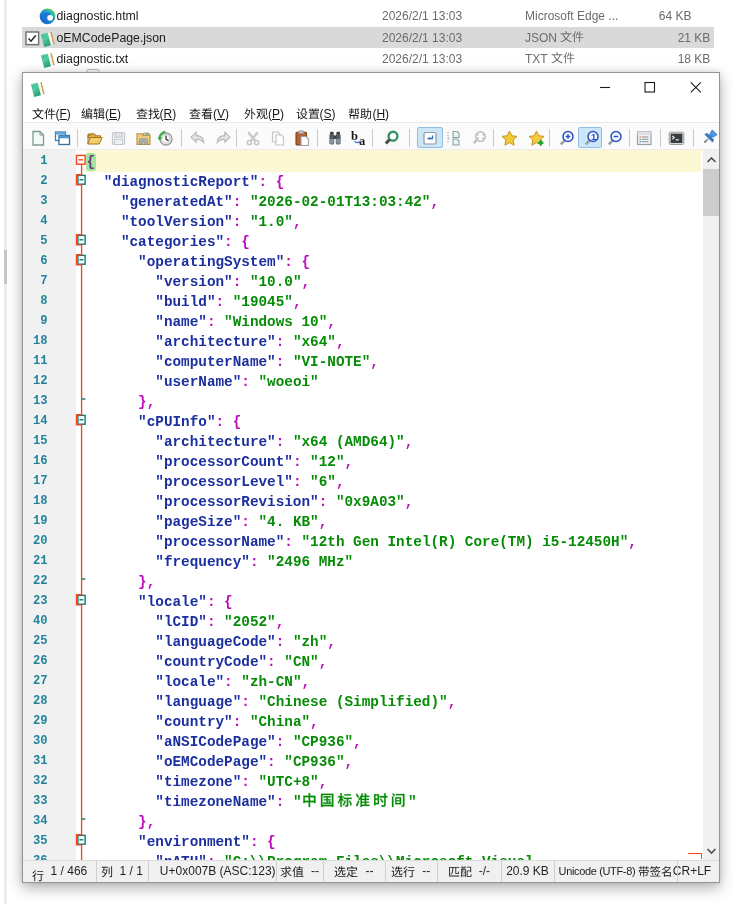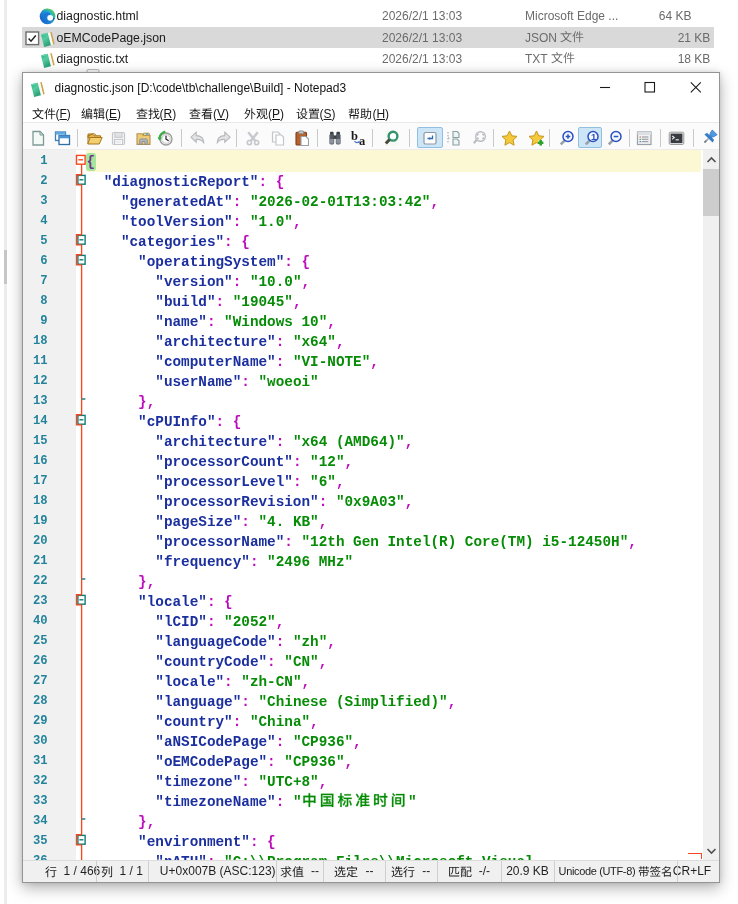--- a/index.html
+++ b/index.html
@@ -109,21 +109,20 @@
           <stop offset="1" stop-color="#2da378"></stop>
         </linearGradient>
       </defs>
 <g transform="rotate(-14 9 9)">
 <rect x="12.6" y="3.1" width="1.7" height="12.4" fill="#d2a24c"></rect>
 <path d="M9.6 3.1 h3 v12.4 h-4.4z" fill="#fbfaf7"></path>
 <rect x="3.3" y="2.8" width="7.0" height="13.0" fill="url(#bg29)"></rect>
 <path d="M3.3 2.8 h7.0 l-0.5 1.3 h-6.5z" fill="#6fd4ab"></path>
 </g>
     </svg>
-<div class="abs" style="left:54.6px;top:73px;height:30px;line-height:31px;font-size:12px;color:#111;white-space:nowrap">diagnostic.json [D:\code\tb\challenge\Build] - Notepad3</div>
 <svg class="abs" style="left:598px;top:80px" width="14" height="14" viewBox="0 0 14 14">
       <path d="M2 7.5 h10" stroke="#1a1a1a" stroke-width="1.1"></path>
     </svg>
 <svg class="abs" style="left:643px;top:80px" width="14" height="14" viewBox="0 0 14 14">
       <rect x="2" y="2.5" width="9.5" height="9.5" fill="none" stroke="#1a1a1a" stroke-width="1.1"></rect>
     </svg>
 <svg class="abs" style="left:689px;top:80px" width="14" height="14" viewBox="0 0 14 14">
       <path d="M1.8 2.3 l10 10 M11.8 2.3 l-10 10" stroke="#1a1a1a" stroke-width="1.1"></path>
     </svg>
 
@@ -439,21 +438,21 @@
       <path d="M4.5 9 l4-4 4 4" fill="none" stroke="#505050" stroke-width="1.6"></path>
     </svg>
 <div class="abs" style="left:702.8px;top:169px;width:16.5px;height:47px;background:#cdcdcd"></div>
 <svg class="abs" style="left:702.8px;top:844px" width="17" height="14" viewBox="0 0 17 14">
       <path d="M4.5 5 l4 4 4-4" fill="none" stroke="#505050" stroke-width="1.6"></path>
     </svg>
 <div class="abs" style="left:688px;top:852.5px;width:14px;height:6px;border-top:1.6px solid #f8461c;border-right:1.6px solid #f8461c"></div>
 
 <div class="abs" style="left:23px;top:860px;width:696px;height:1px;background:#dcdcdc"></div>
     <div class="abs" style="left:23px;top:861px;width:696px;height:21px;background:#f0f0f0"></div>
-    <div class="scell" style="left:36px;width:72.8px;display:flex;align-items:center;justify-content:center">
+    <div class="scell" style="left:23px;width:72.8px;display:flex;align-items:flex-end;justify-content:center">
       <svg width="12" height="12" viewBox="0 0 12 12" style="display:inline-block;vertical-align:-1.74px;overflow:visible;">
         <path transform="translate(0.00,10.26) scale(0.01200,-0.01200)" d="M435 780H927V708H435ZM728 482H804V16Q804 -19 794 -37Q784 -56 759 -66Q733 -74 688 -75Q644 -77 570 -77Q568 -62 561 -41Q554 -20 545 -3Q581 -4 613 -5Q645 -6 669 -5Q693 -5 702 -5Q716 -4 722 1Q728 5 728 17ZM391 504H955V432H391ZM192 426 258 492 266 488V-83H192ZM307 626 378 600Q340 537 290 474Q240 411 185 356Q131 302 78 259Q72 267 63 279Q53 291 43 303Q33 315 25 322Q77 359 129 408Q180 457 227 513Q273 569 307 626ZM267 841 339 811Q306 768 262 722Q219 677 171 636Q124 594 79 562Q74 570 66 582Q59 593 50 604Q42 616 35 622Q77 651 121 688Q164 725 203 765Q241 805 267 841Z" fill="#1f1f1f"></path>
       </svg>
       <span style="display:inline-block;width:7px"></span>
       <span>1 / 466</span>
     </div>
     <div class="scell" style="left:95.8px;width:51.8px;display:flex;align-items:center;justify-content:center">
       <svg width="12" height="12" viewBox="0 0 12 12" style="display:inline-block;vertical-align:-1.74px;overflow:visible;">
         <path transform="translate(0.00,10.26) scale(0.01200,-0.01200)" d="M61 786H571V714H61ZM233 757 306 744Q286 652 257 566Q229 480 192 406Q156 333 111 276Q105 284 95 293Q84 302 73 312Q61 321 53 326Q97 377 131 445Q165 513 191 593Q216 673 233 757ZM230 563H483V494H209ZM468 563H482L495 566L541 552Q516 379 458 254Q400 128 315 45Q231 -38 124 -85Q119 -76 112 -64Q104 -52 96 -41Q87 -30 79 -22Q177 16 257 93Q337 170 392 284Q447 397 468 549ZM181 302 224 357Q253 339 285 316Q317 293 346 270Q375 248 392 229L348 166Q330 185 302 209Q274 233 242 257Q210 282 181 302ZM642 724H716V164H642ZM848 835H924V18Q924 -17 914 -35Q904 -53 882 -63Q860 -71 823 -74Q786 -76 728 -76Q726 -62 718 -40Q711 -19 703 -3Q744 -4 779 -5Q814 -5 826 -4Q838 -4 843 1Q848 5 848 17Z" fill="#1f1f1f"></path>
       </svg>

